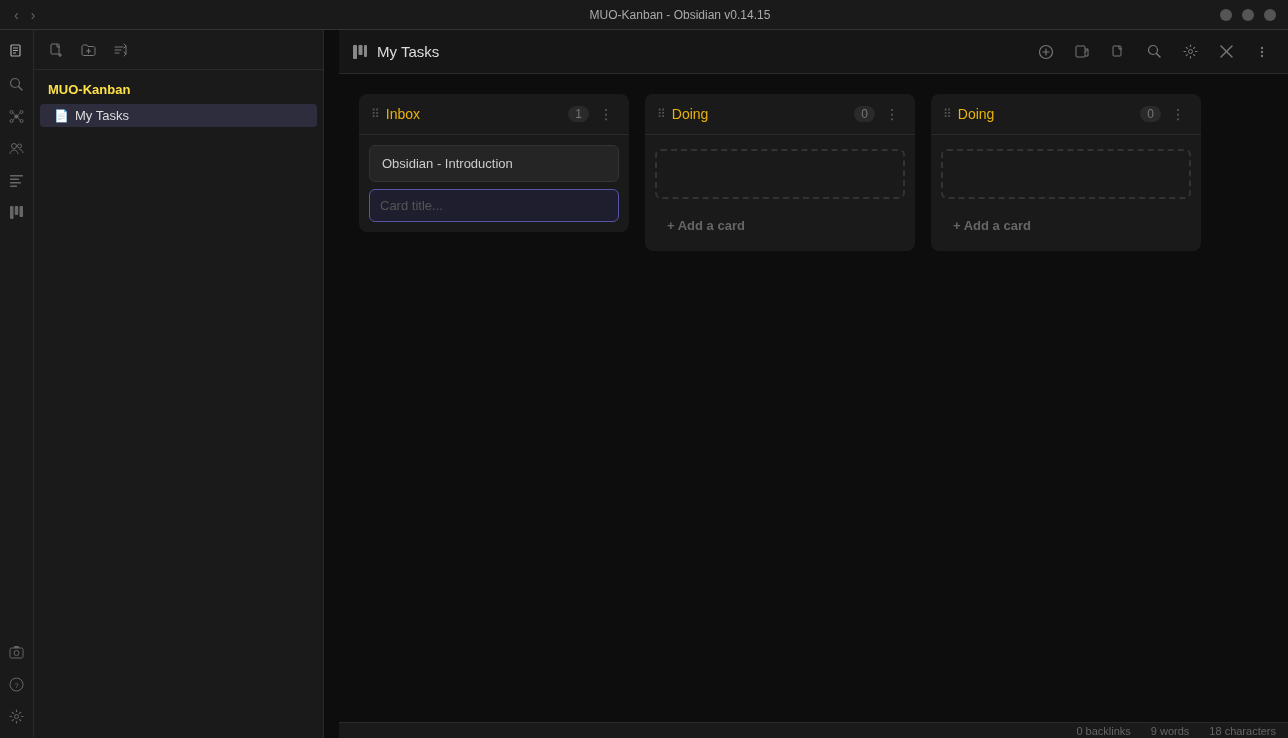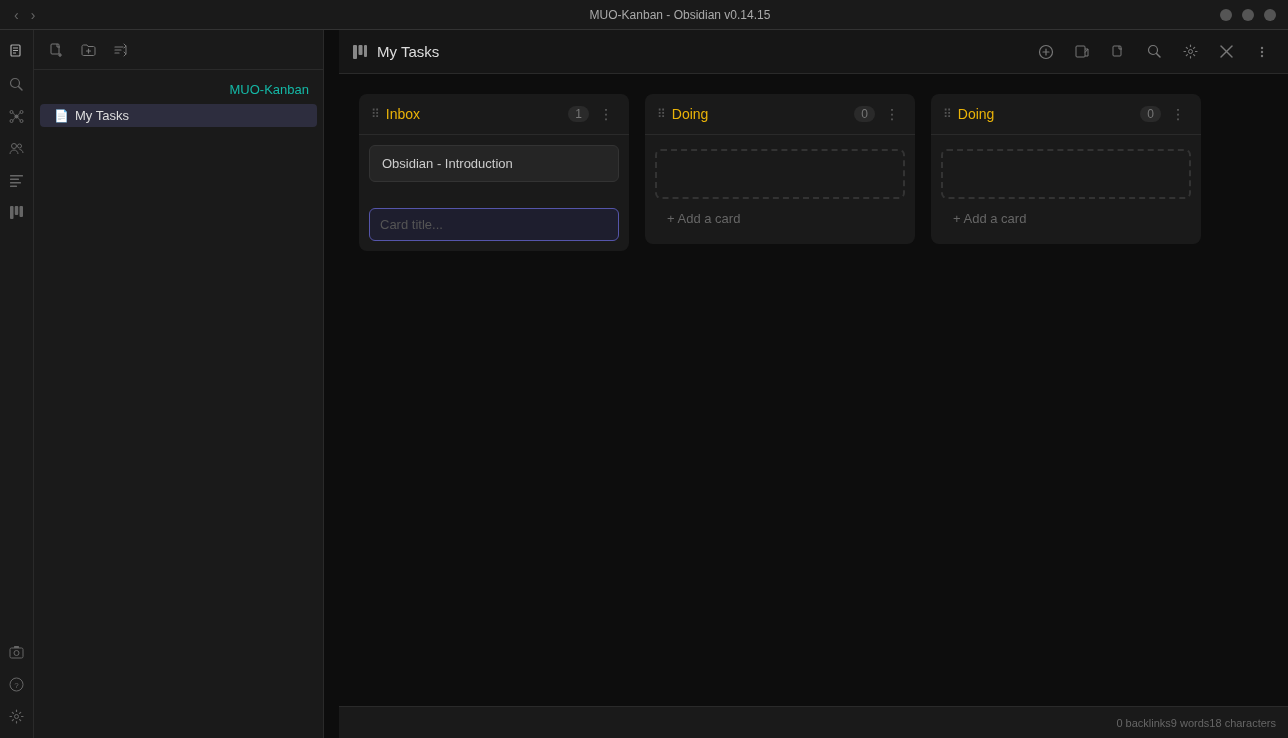--- a/index.html
+++ b/index.html
@@ -123,24 +123,23 @@
       display: flex;
       align-items: center;
       justify-content: center;
       color: #777;
       font-size: 14px;
       cursor: pointer;
       border-radius: 4px;
     }
     .sidebar-section-title {
       font-size: 13px;
-      font-weight: 400;
-      color: #14b8a6;
+      font-weight: 700;
+      color: #fde047;
       padding: 12px 14px 6px;
-      text-align: right;
     }
     .sidebar-item {
       padding: 4px 14px;
       cursor: pointer;
       border-radius: 4px;
       margin: 1px 6px;
       color: #ccc;
       display: flex;
       align-items: center;
       gap: 6px;
@@ -248,21 +247,21 @@
       cursor: pointer;
       font-size: 14px;
       padding: 2px 4px;
       border-radius: 3px;
     }
 
     .column-body {
       padding: 10px;
       display: flex;
       flex-direction: column;
-      gap: 0;
+      gap: 7px;
     }
 
     
     .kanban-card {
       background: #252525;
       border: 1px solid #333;
       border-radius: 6px;
       padding: 10px 12px;
       cursor: pointer;
       color: #ccc;
@@ -273,21 +272,20 @@
     .card-input {
       background: #1e1e2e;
       border: 1.5px solid #5555aa;
       border-radius: 6px;
       padding: 8px 10px;
       color: #fca5a5;
       font-size: 13px;
       width: 100%;
       outline: none;
       font-family: inherit;
-      margin-top: 26px;
     }
     .card-input::placeholder { color: #555; }
 
     
     .drop-zone {
       border: 2px dashed #333;
       border-radius: 6px;
       padding: 16px;
       margin: 4px 0;
       min-height: 50px;
@@ -296,31 +294,33 @@
     
     .add-card-btn {
       display: flex;
       align-items: center;
       gap: 6px;
       padding: 8px 12px;
       color: #666;
       font-size: 13px;
       cursor: pointer;
       border-radius: 4px;
+      font-weight: bold;
     }
 
     
     .status-bar {
-      height: 32px;
+      height: 16px;
       background: #1a1a1a;
       border-top: 1px solid #2a2a2a;
       display: flex;
       align-items: center;
       justify-content: flex-end;
       padding: 0 12px;
+      gap: 20px;
       font-size: 11px;
       color: #666;
       flex-shrink: 0;
     }
 
     .relative-container {
       position: relative;
       display: flex;
       flex: 1;
       overflow: hidden;

